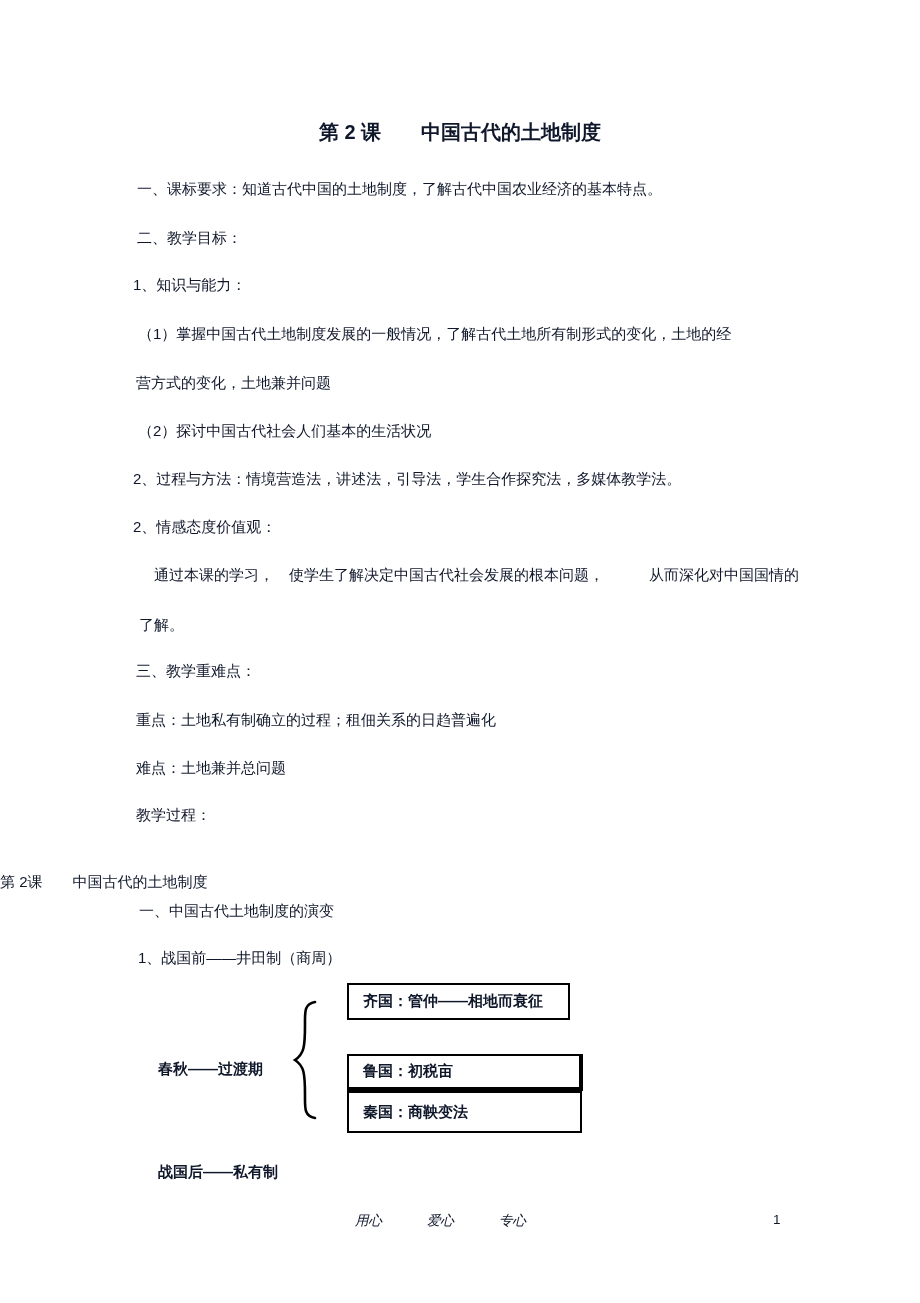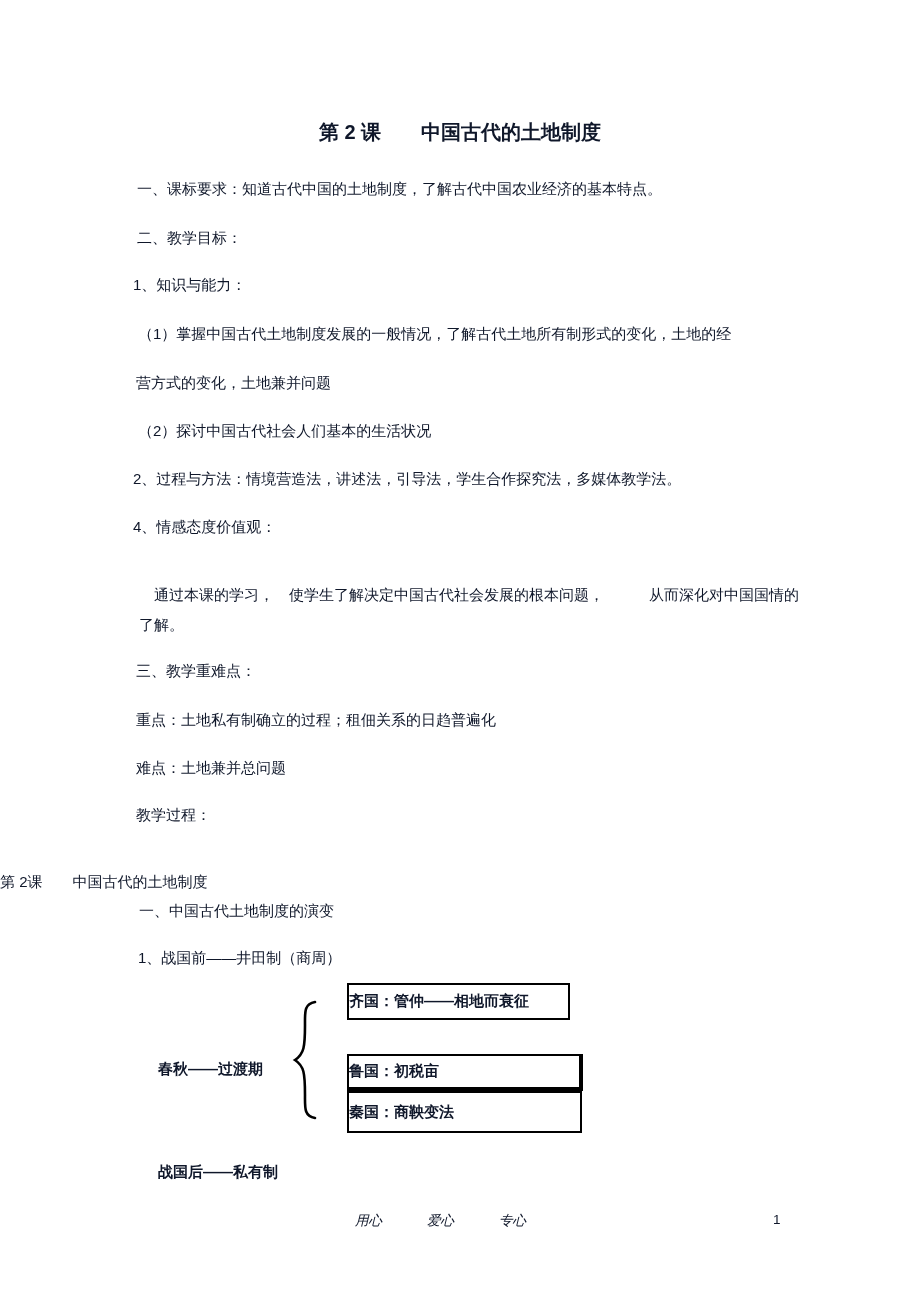--- a/index.html
+++ b/index.html
@@ -42,20 +42,21 @@
     position: absolute;
     border: 2px solid #000000;
     background: #ffffff;
     display: flex;
     align-items: center;
     box-sizing: border-box;
   }
   .diagram-box .box-text {
     font-size: 15px;
     font-weight: bold;
+    padding-left: 14px;
     white-space: nowrap;
   }
   .box-qi    { left: 347px; top: 983px;  width: 223px; height: 37px; }
   .box-lu    { left: 347px; top: 1054px; width: 236px; height: 37px;
                border-right-width: 4px; border-bottom-width: 4px; }
   .box-qin   { left: 347px; top: 1091px; width: 235px; height: 42px; }
   .diagram-label {
     position: absolute;
     font-size: 15px;
     font-weight: bold;
@@ -94,22 +95,22 @@
 
   <div class="doc-title">第 2 课　　中国古代的土地制度</div>
 
   <div class="line" style="top:179px; left:137px;">一、课标要求：知道古代中国的土地制度，了解古代中国农业经济的基本特点。</div>
   <div class="line" style="top:228px; left:137px;">二、教学目标：</div>
   <div class="line" style="top:275px; left:133px;">1、知识与能力：</div>
   <div class="line" style="top:324px; left:138px;">（1）掌握中国古代土地制度发展的一般情况，了解古代土地所有制形式的变化，土地的经</div>
   <div class="line" style="top:373px; left:136px;">营方式的变化，土地兼并问题</div>
   <div class="line" style="top:421px; left:138px;">（2）探讨中国古代社会人们基本的生活状况</div>
   <div class="line" style="top:469px; left:133px;">2、过程与方法：情境营造法，讲述法，引导法，学生合作探究法，多媒体教学法。</div>
-  <div class="line" style="top:517px; left:133px;">4、情感态度价值观：</div>
-  <div class="line" style="top:565px; left:154px;margin-top:20px;">通过本课的学习，　使学生了解决定中国古代社会发展的根本问题，　　　从而深化对中国国情的</div>
+  <div class="line" style="top:517px; left:133px;">2、情感态度价值观：</div>
+  <div class="line" style="top:565px; left:154px;">通过本课的学习，　使学生了解决定中国古代社会发展的根本问题，　　　从而深化对中国国情的</div>
   <div class="line" style="top:615px; left:139px;">了解。</div>
   <div class="line" style="top:661px; left:136px;">三、教学重难点：</div>
   <div class="line" style="top:710px; left:136px;">重点：土地私有制确立的过程；租佃关系的日趋普遍化</div>
   <div class="line" style="top:758px; left:136px;">难点：土地兼并总问题</div>
   <div class="line" style="top:805px; left:136px;">教学过程：</div>
   <div class="line centered" style="top:852px;">第 2课　　中国古代的土地制度</div>
   <div class="line" style="top:901px; left:139px;">一、中国古代土地制度的演变</div>
   <div class="line" style="top:948px; left:117px;margin-left:21px;">1、战国前——井田制（商周）</div>
 
   <div class="diagram-label label-spring">春秋——过渡期</div>

